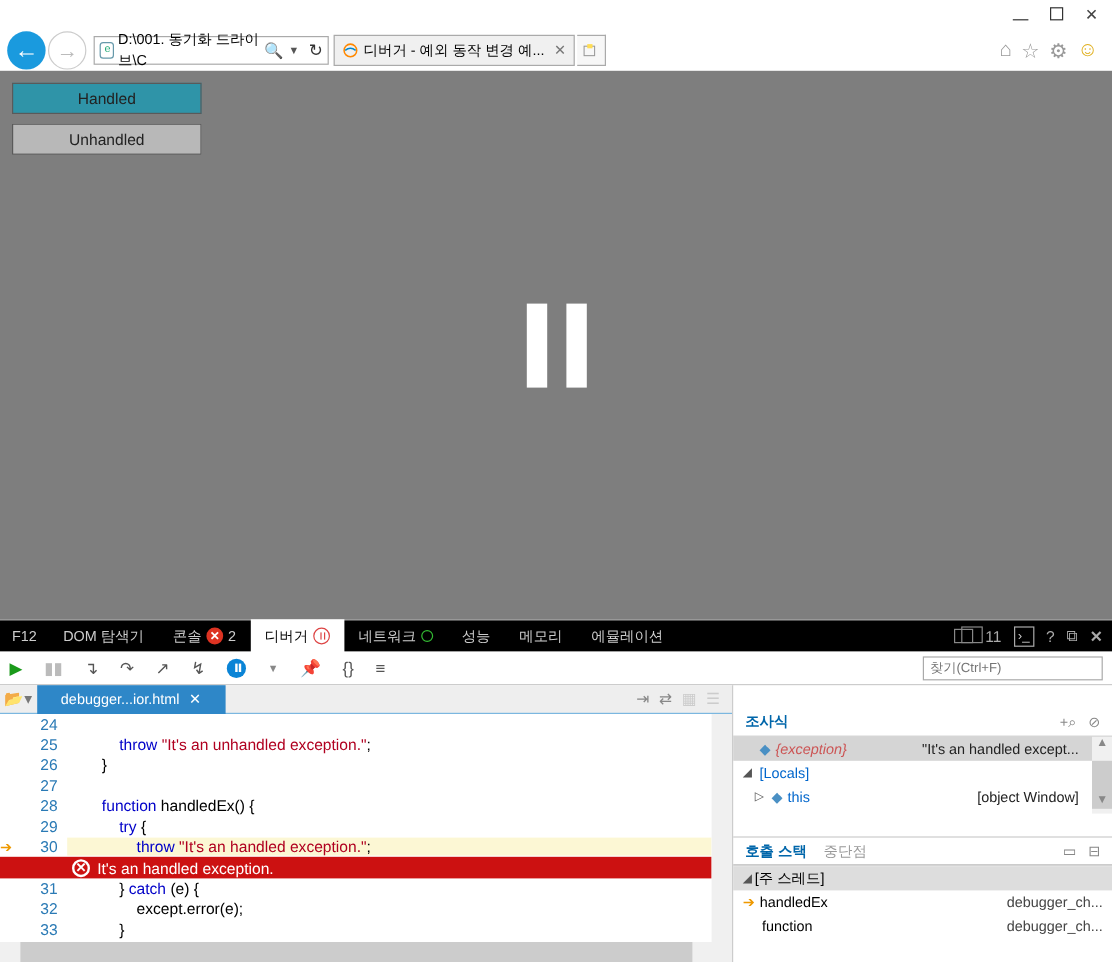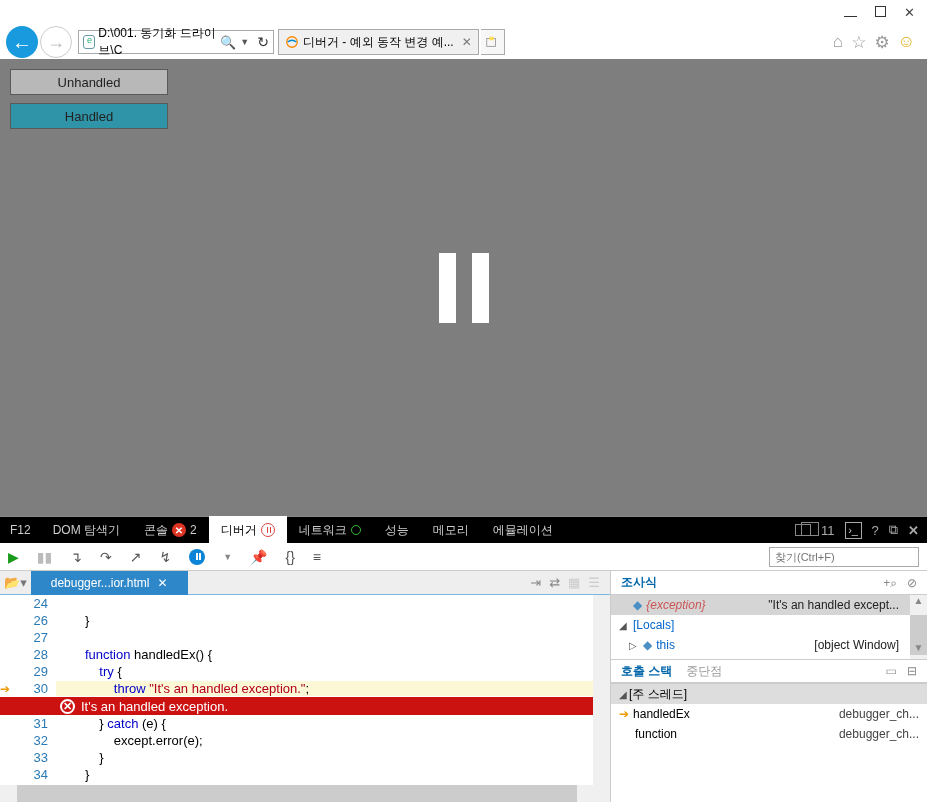--- a/index.html
+++ b/index.html
@@ -73,21 +73,21 @@
 .src { flex:1; white-space:pre;}
 .kw{color:#0000c8;} .str{color:#b00020;}
 .curline .src{ background:#fcf7d4;}
 .errline { background:#c11; color:#fff; height:18px; display:flex; align-items:center; padding-left:60px; gap:6px;}
 .errline .eic{ width:15px;height:15px;border-radius:50%;border:2px solid #fff; display:inline-flex;align-items:center;justify-content:center;font-size:11px;font-weight:bold;}
 .vscroll { width:17px; background:#f0f0f0;}
 .hscroll{ height:17px; background:#f0f0f0; position:relative;}
 .hscroll .thumb{ position:absolute; left:17px; width:560px; height:17px; background:#ccc;}
 
 .dt-rightp { width:317px; border-left:1px solid #ccc; display:flex; flex-direction:column;}
-.panel-hdr{ height:24px; border-bottom:1px solid #ccc; display:flex; align-items:center; padding:0 10px; font-size:12px;}
+.panel-hdr{ height:24px; border-bottom:1px solid #ccc; display:flex; align-items:center; padding:0 10px; font-size:12px;margin-top:19px;}
 .panel-hdr .ptab{ color:#0066aa; font-weight:bold; margin-right:14px;}
 .panel-hdr .ptab.inactive{ color:#999; font-weight:normal;}
 .panel-hdr .pright{ margin-left:auto; display:flex; gap:10px; color:#888;}
 .watch-body{ font-size:12px;}
 .wrow{ display:flex; align-items:center; height:20px; padding:0 8px; gap:4px;}
 .wrow.sel{ background:#d5d5d5;}
 .wrow .tw{ width:10px; color:#555; font-size:10px;}
 .wrow .cube{ color:#4a90c4;}
 .wrow .nm{ color:#b00020;}
 .wrow .nm.loc{ color:#0066cc;}
@@ -137,22 +137,22 @@
     </div>
   <div class="ricons">
     <span>⌂</span>
     <span>☆</span>
     <span>⚙</span>
     <span class="smile">☺</span>
   </div>
 </div>
 
 <div class="page">
+  <div class="btn h">Handled</div>
   <div class="btn">Unhandled</div>
-  <div class="btn h">Handled</div>
   <div class="pause">
       <div></div>
       <div></div>
     </div>
 </div>
 
 <div class="dt">
   <div class="dt-tabs">
     <div class="f12">F12</div>
     <div class="tabi">DOM 탐색기</div>
@@ -214,20 +214,25 @@
       </div>
       <div style="display:flex;flex:1;min-height:0">
       <div class="code" style="flex:1">
         <div class="line">
               <span class="gutter"></span>
               <span class="lno">24</span>
               <span class="src"></span>
             </div>
         <div class="line">
               <span class="gutter"></span>
+              <span class="lno">25</span>
+              <span class="src"><span class="kw">            throw </span><span class="str">"It's an unhandled exception."</span><span>;</span></span>
+            </div>
+        <div class="line">
+              <span class="gutter"></span>
               <span class="lno">26</span>
               <span class="src">        }</span>
             </div>
         <div class="line">
               <span class="gutter"></span>
               <span class="lno">27</span>
               <span class="src"></span>
             </div>
         <div class="line">
               <span class="gutter"></span>

